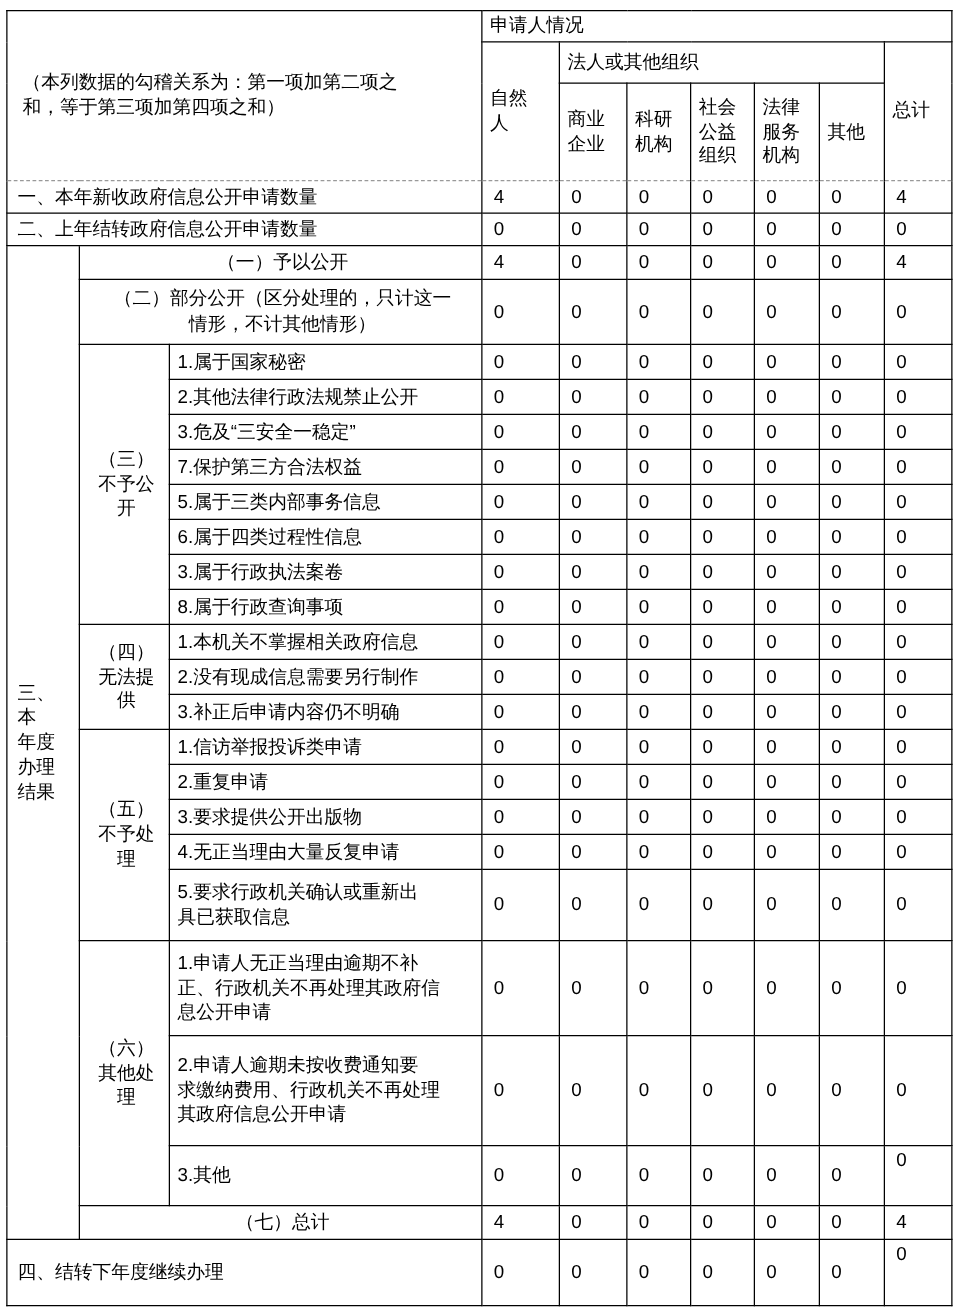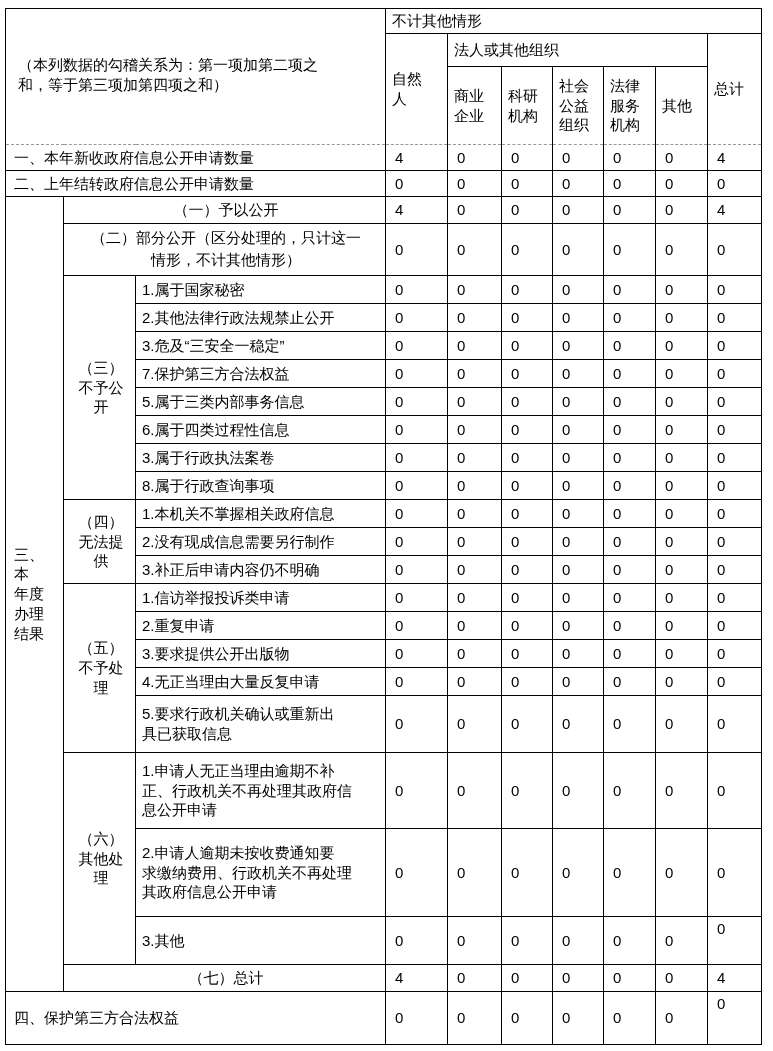--- a/index.html
+++ b/index.html
@@ -25,21 +25,21 @@
     white-space: pre-line;
     word-break: break-all;
     overflow: hidden;
   }
   
   td.n { white-space: normal; padding-left: 9px; }
   td.vtop { vertical-align: top; padding-top: 2px; }
   
   td.hb { border-bottom: 1px dashed #999; }
   tr.dash-top > td { border-top: 1px dashed #999; }
-  .kai { font-family: Liberation Mono, monospace; margin-top: 41px; }
+  .kai { font-family: Liberation Serif, serif; margin-top: 41px; }
   .note-cell { padding-left: 12px; }
   .lab { padding-left: 8px; margin-top: 27px; }
   .glabel { padding-left: 9px; text-align: center; }
   
   tr.h25 { height: 25px; } tr.h33 { height: 33px; } tr.h78 { height: 78px; }
   tr.h26 { height: 26px; } tr.h27 { height: 27px; } tr.h52 { height: 52px; }
   tr.h28 { height: 28px; } tr.h57 { height: 57px; } tr.h76 { height: 76px; }
   tr.h81 { height: 88px; } tr.h48 { height: 48px; } tr.h53 { height: 53px; }
 </style>
 </head>
@@ -57,21 +57,21 @@
     <col style="width:51px">
         <col style="width:52px">
         <col style="width:52px">
     <col style="width:54px">
   </colgroup>
 
   <tbody>
         <tr class="h25">
     <td class="note-cell kai hb" rowspan="3" colspan="3">（本列数据的勾稽关系为：第一项加第二项之
 和，等于第三项加第四项之和）</td>
-    <td colspan="7">不计其他情形</td>
+    <td colspan="7">申请人情况</td>
   </tr>
   <tr class="h33">
     <td class="hb" rowspan="2">自然
 人</td>
     <td colspan="5">法人或其他组织</td>
     <td class="hb" rowspan="2">总计</td>
   </tr>
   <tr class="h78">
     <td class="hb">商业
 企业</td>
@@ -350,21 +350,21 @@
   <td class="n">4</td>
           <td class="n">0</td>
           <td class="n">0</td>
           <td class="n">0</td>
           <td class="n">0</td>
           <td class="n">0</td>
           <td class="n">4</td>
         </tr>
 
   <tr class="h53">
-    <td class="lab" colspan="3">四、保护第三方合法权益</td>
+    <td class="lab" colspan="3">四、结转下年度继续办理</td>
   <td class="n">0</td>
           <td class="n">0</td>
           <td class="n">0</td>
           <td class="n">0</td>
           <td class="n">0</td>
           <td class="n">0</td>
           <td class="n vtop">0</td>
         </tr>
 </tbody>
     </table>

